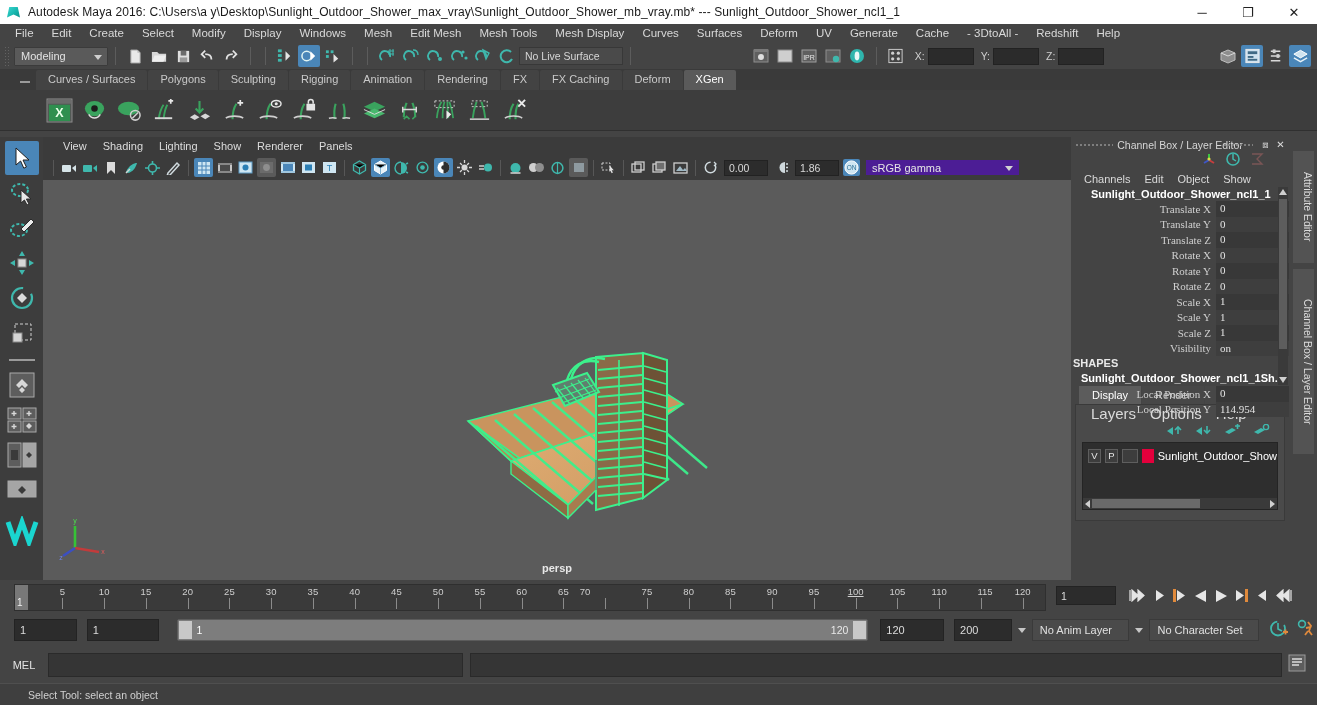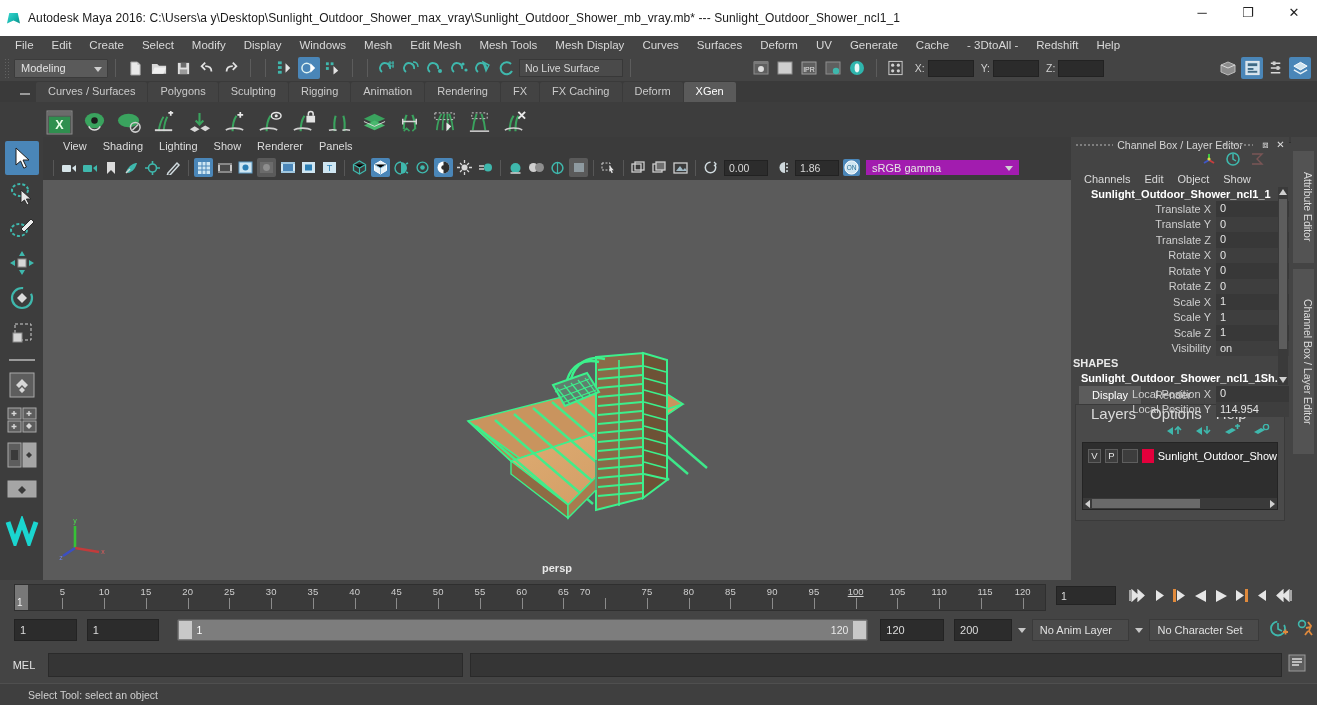--- a/index.html
+++ b/index.html
@@ -6,21 +6,21 @@
   html, body {
     width: 1317px; height: 705px;
     background: #444444;
     font-family: "Liberation Sans", sans-serif;
     overflow: hidden;
   }
   body { position: relative; }
 
   
   .titlebar {
-    height: 36px; background: #ffffff; display: flex; align-items: center;
+    height: 24px; background: #ffffff; display: flex; align-items: center;
     padding-left: 6px; position: relative;
   }
   .titlebar .app-ico {
     width: 15px; height: 15px; margin-right: 7px; position: relative; flex: none;
   }
   .titlebar .app-ico:before {
     content:""; position:absolute; left:1px; top:2px; width:13px; height:11px;
     background: linear-gradient(135deg,#3dd6d0 0%, #16b6ae 55%, #0d8e88 100%);
     clip-path: polygon(0% 100%, 18% 0%, 82% 0%, 100% 100%, 50% 72%);
   }
@@ -118,21 +118,21 @@
   .vpmenu span { font-size:11px; color:#dcdcdc; padding:0 8px; }
   .vptools { height:25px; display:flex; align-items:center; padding-left:6px; }
   .vpi { width:19px; height:19px; margin:0 1px; flex:none;
     display:flex; align-items:center; justify-content:center;
     color:#cdd9de; font-size:11px; position:relative; }
   .vpi.on { background:#4a86b8; border-radius:2px; }
   .vpsep { width:1px; height:16px; background:#575757; margin:0 4px; flex:none; }
   .numfield { width:44px; height:16px; background:#2c2c2c; border:1px solid #222;
     color:#d9d9d9; font-size:10.5px; display:flex; align-items:center;
     padding-left:4px; margin:0 3px; }
-  .gammabox { width:155px; height:17px; background:#a21caf; border:1px solid #3b3b3b;
+  .gammabox { width:155px; height:17px; background:#4c1d95; border:1px solid #3b3b3b;
     color:#e6e6e6; font-size:11px; display:flex; align-items:center;
     padding-left:6px; position:relative; margin-left:4px; }
   .gammabox .arr { position:absolute; right:6px; top:6px;
     border-left:4px solid transparent; border-right:4px solid transparent;
     border-top:5px solid #d2d2d2; }
   .canvas { position:absolute; left:0; top:43px; width:1028px; height:400px;
     background:#5b5b5b; overflow:hidden; }
   .persp { position:absolute; bottom:6px; left:0; width:100%; text-align:center;
     font-size:11px; color:#e8e8e8; font-weight:bold; }
 
@@ -149,21 +149,21 @@
     background-size: 4px 4px; }
   .rptitle .wbtn { position:absolute; top:1px; width:13px; height:13px;
     color:#dcdcdc; font-size:10px; display:flex; align-items:center; justify-content:center; }
   .cbicons { height:18px; display:flex; justify-content:flex-end;
     align-items:center; padding-right:20px; gap:8px; }
   .cbmenu { height:17px; display:flex; align-items:center; padding-left:6px; }
   .cbmenu span { font-size:11px; color:#dadada; padding:0 7px; }
   .cbody { position:relative; height:198px; background:#444; }
   .objname { font-size:11px; color:#ffffff; font-weight:bold; padding-left:20px;
      line-height:14px; }
-  .chrow { height:15.5px; display:flex; align-items:center; }
+  .chrow { height:15.5px; display:flex; align-items:center;font-family:Liberation Serif, serif; }
   .chrow .lbl { flex:1; text-align:right; font-size:11px; color:#cfcfcf;
     padding-right:5px; white-space:nowrap; }
   .chrow .val { width:73px; background:#383838; height:15.5px; font-size:11px;
     color:#e4e4e4; padding-left:4px; line-height:15.5px; }
   .chrow.alt .val { background:#3e3e3e; }
   .sechdr { font-size:11px; color:#e9e9e9; font-weight:bold; padding-left:2px;
     line-height:15px; }
   .shapename { font-size:11px; color:#ffffff; font-weight:bold; padding-left:10px;
     line-height:15px; }
   .cbscroll { position:absolute; right:1px; top:0; width:10px; height:198px;

